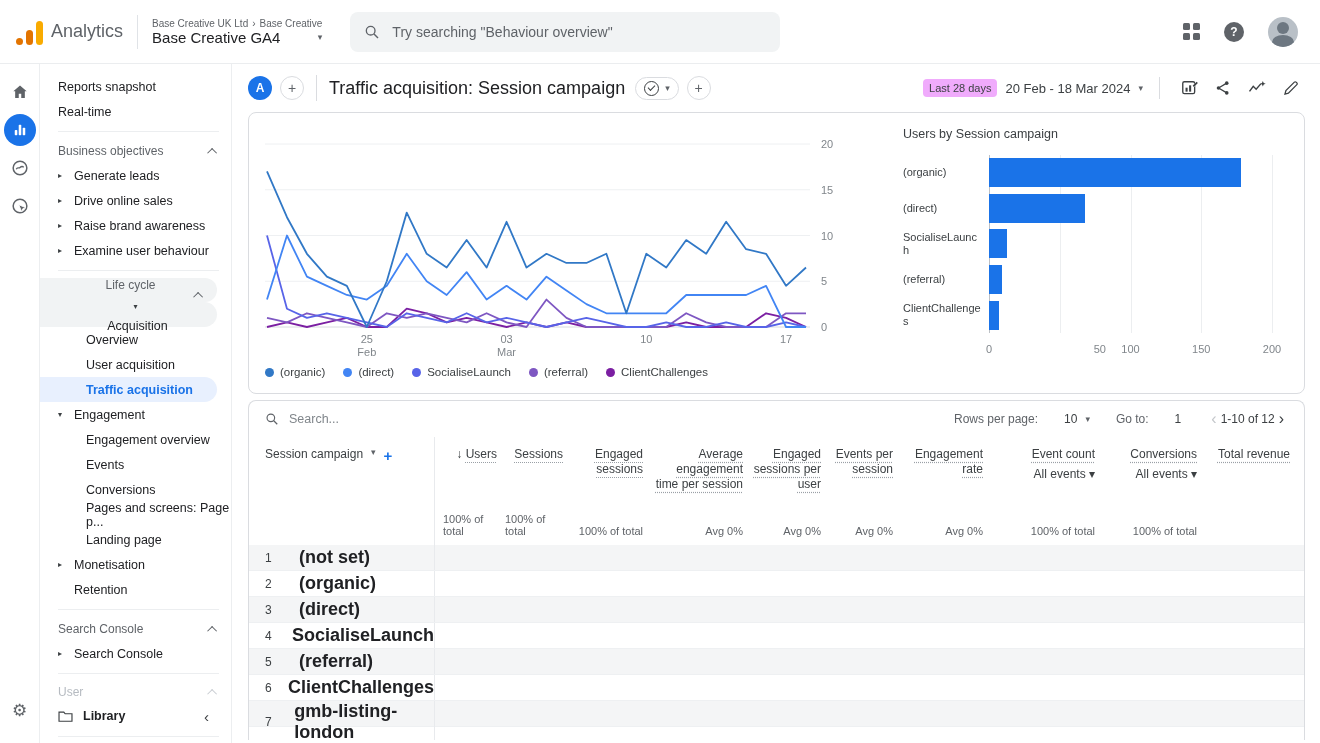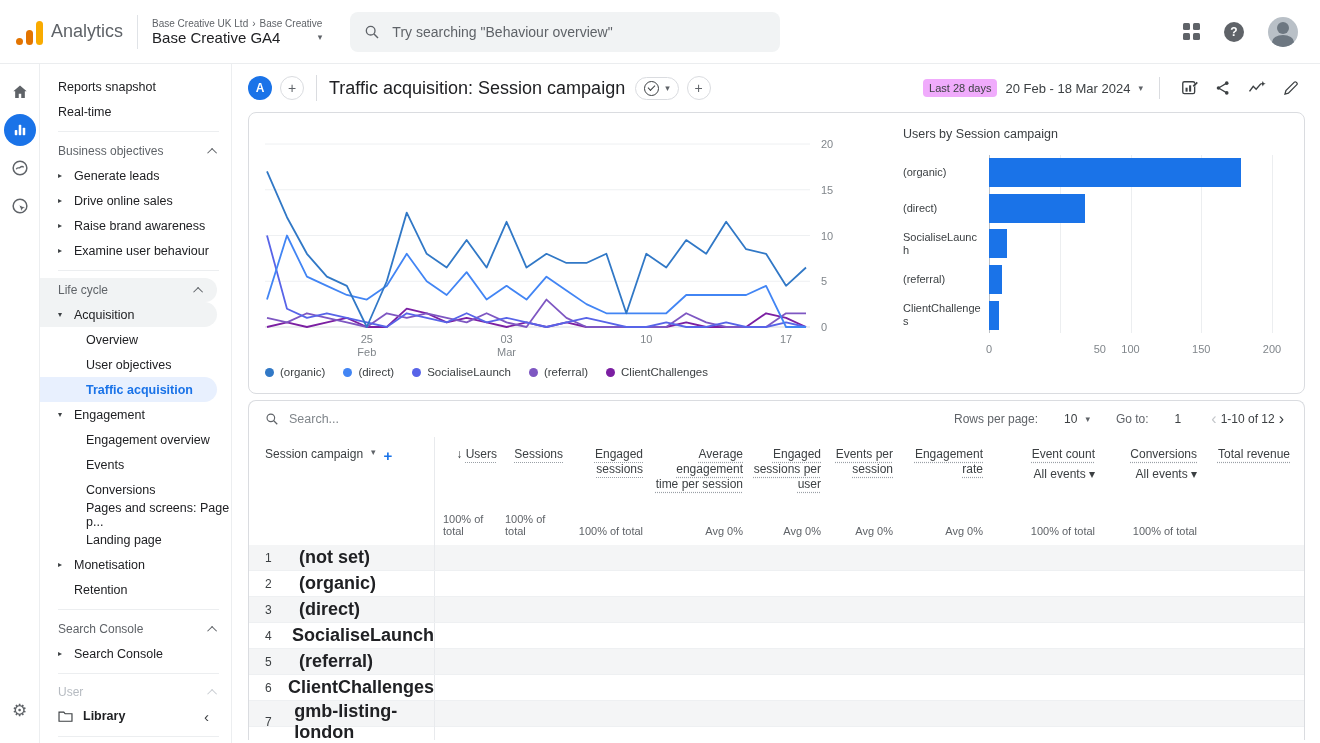--- a/index.html
+++ b/index.html
@@ -48,21 +48,21 @@
   .nav-item span.lbl { font-weight:normal; }
   .sec-divider { border-top:1px solid #eceef0; margin:7px 12px 7px 18px; }
   .sec-header { height:24px; display:flex; align-items:center; padding:0 14px 0 18px; color:#5f6368; font-size:12px; }
   .sec-header .chev-up { margin-left:auto; }
   .chev-up { width:7px; height:7px; border-left:1.5px solid #5f6368; border-top:1.5px solid #5f6368;
     transform:rotate(45deg) translateY(2px); }
   .tree-item { height:25px; display:flex; align-items:center; padding-left:18px; gap:8px; }
   .tree-item .tri { font-size:8px; color:#3c4043; width:8px; }
   .tree-item .lbl { color:#202124; }
   .sub-item { height:25px; display:flex; align-items:center; padding-left:46px; color:#202124; }
-  .pill-grey { background:#f1f3f4; border-radius:0 16px 16px 0; margin-right:14px; }
+  .pill-grey { background:#f1f3f4; border-radius:0 16px 16px 0; margin-right:14px;flex-direction:column; }
   .pill-active { background:#e8f0fe; border-radius:0 16px 16px 0; margin-right:14px; color:#1a73e8; font-weight:bold; }
   .faded-row { height:22px; display:flex; align-items:center; padding:0 14px 0 18px; color:#b6bbc1; font-size:12px; }
   .faded-row .chev-up { border-color:#c9cdd2; margin-left:auto; }
   .library-row { height:26px; display:flex; align-items:center; gap:10px; padding-left:18px; }
   .collapse-row { position:absolute; bottom:18px; right:22px; font-size:15px; color:#3c4043; }
 
   
   .main { flex:1; background:#fff; overflow:hidden; }
   .title-row { height:48px; display:flex; align-items:center; padding:0 16px; }
   .variant-badge { width:24px; height:24px; border-radius:50%; background:#1a73e8; color:#fff;
@@ -250,21 +250,21 @@
       <span class="chev-up"></span>
     </div>
     <div class="tree-item pill-grey">
       <span class="tri">▾</span>
       <span class="lbl">Acquisition</span>
     </div>
     <div class="sub-item">
       <span>Overview</span>
     </div>
     <div class="sub-item">
-      <span>User objectives</span>
+      <span>User acquisition</span>
     </div>
     <div class="sub-item pill-active">
       <span>Traffic acquisition</span>
     </div>
     <div class="tree-item">
       <span class="tri">▾</span>
       <span class="lbl">Engagement</span>
     </div>
     <div class="sub-item">
       <span>Engagement overview</span>

